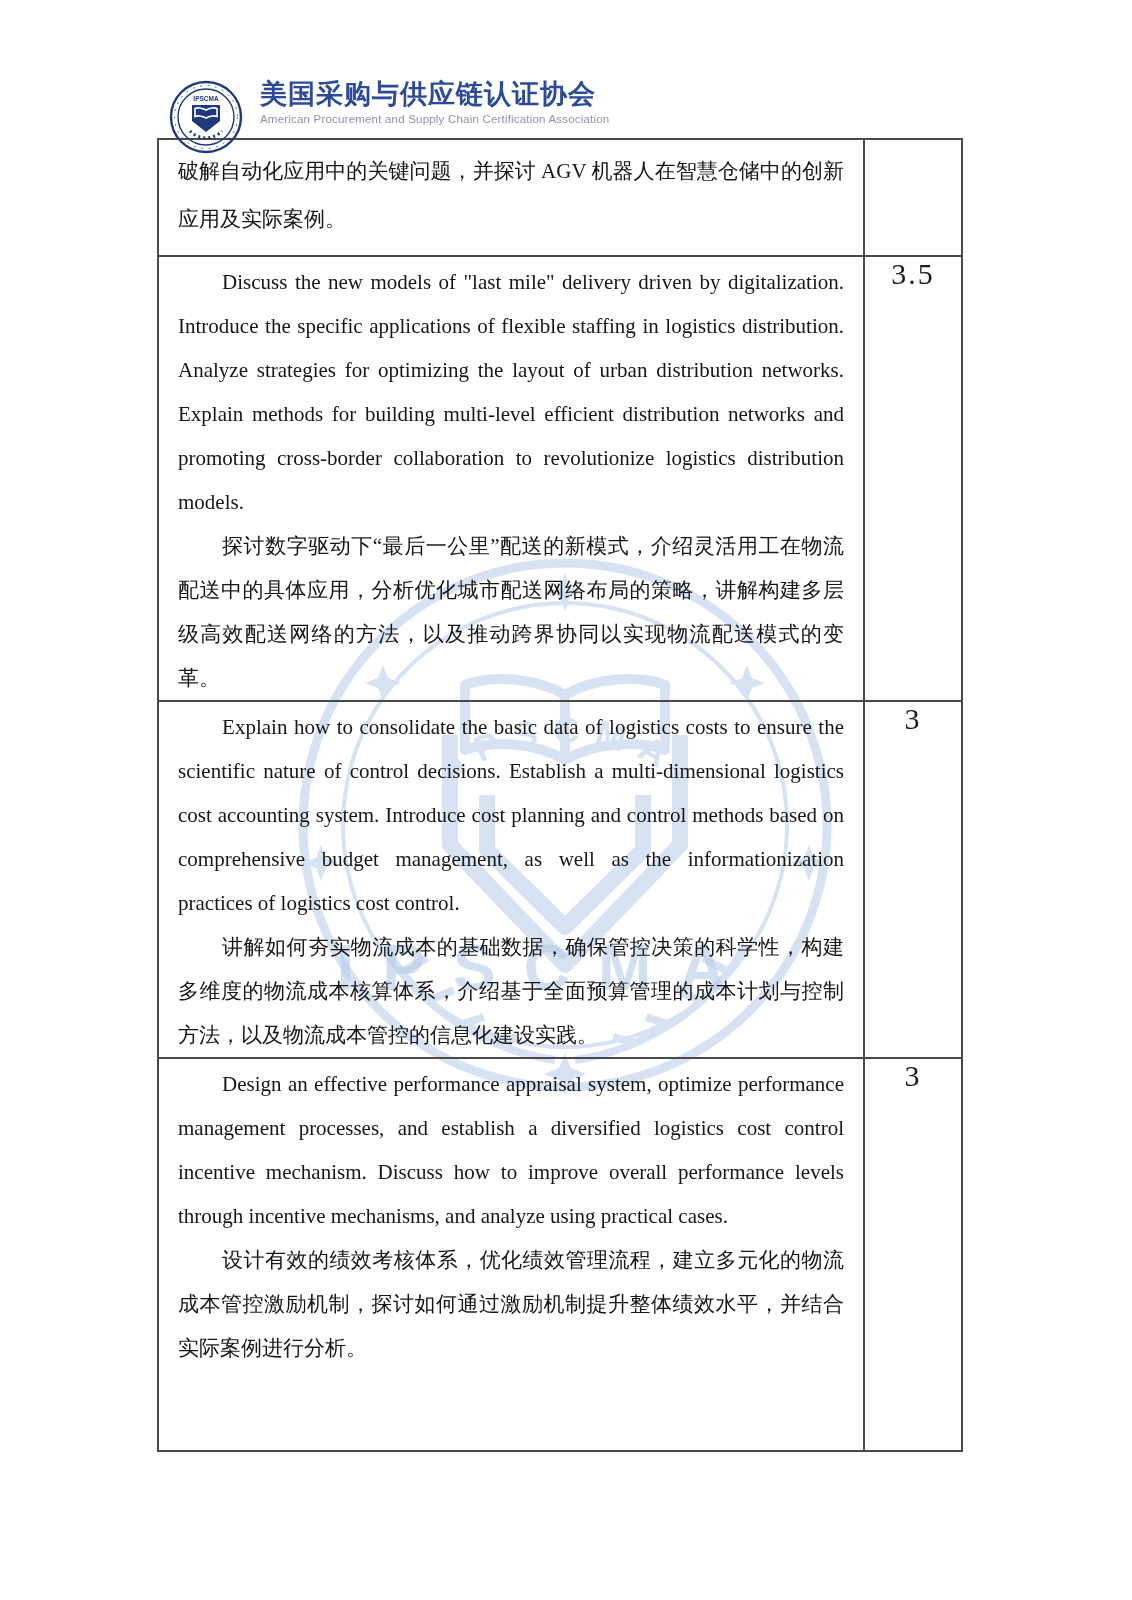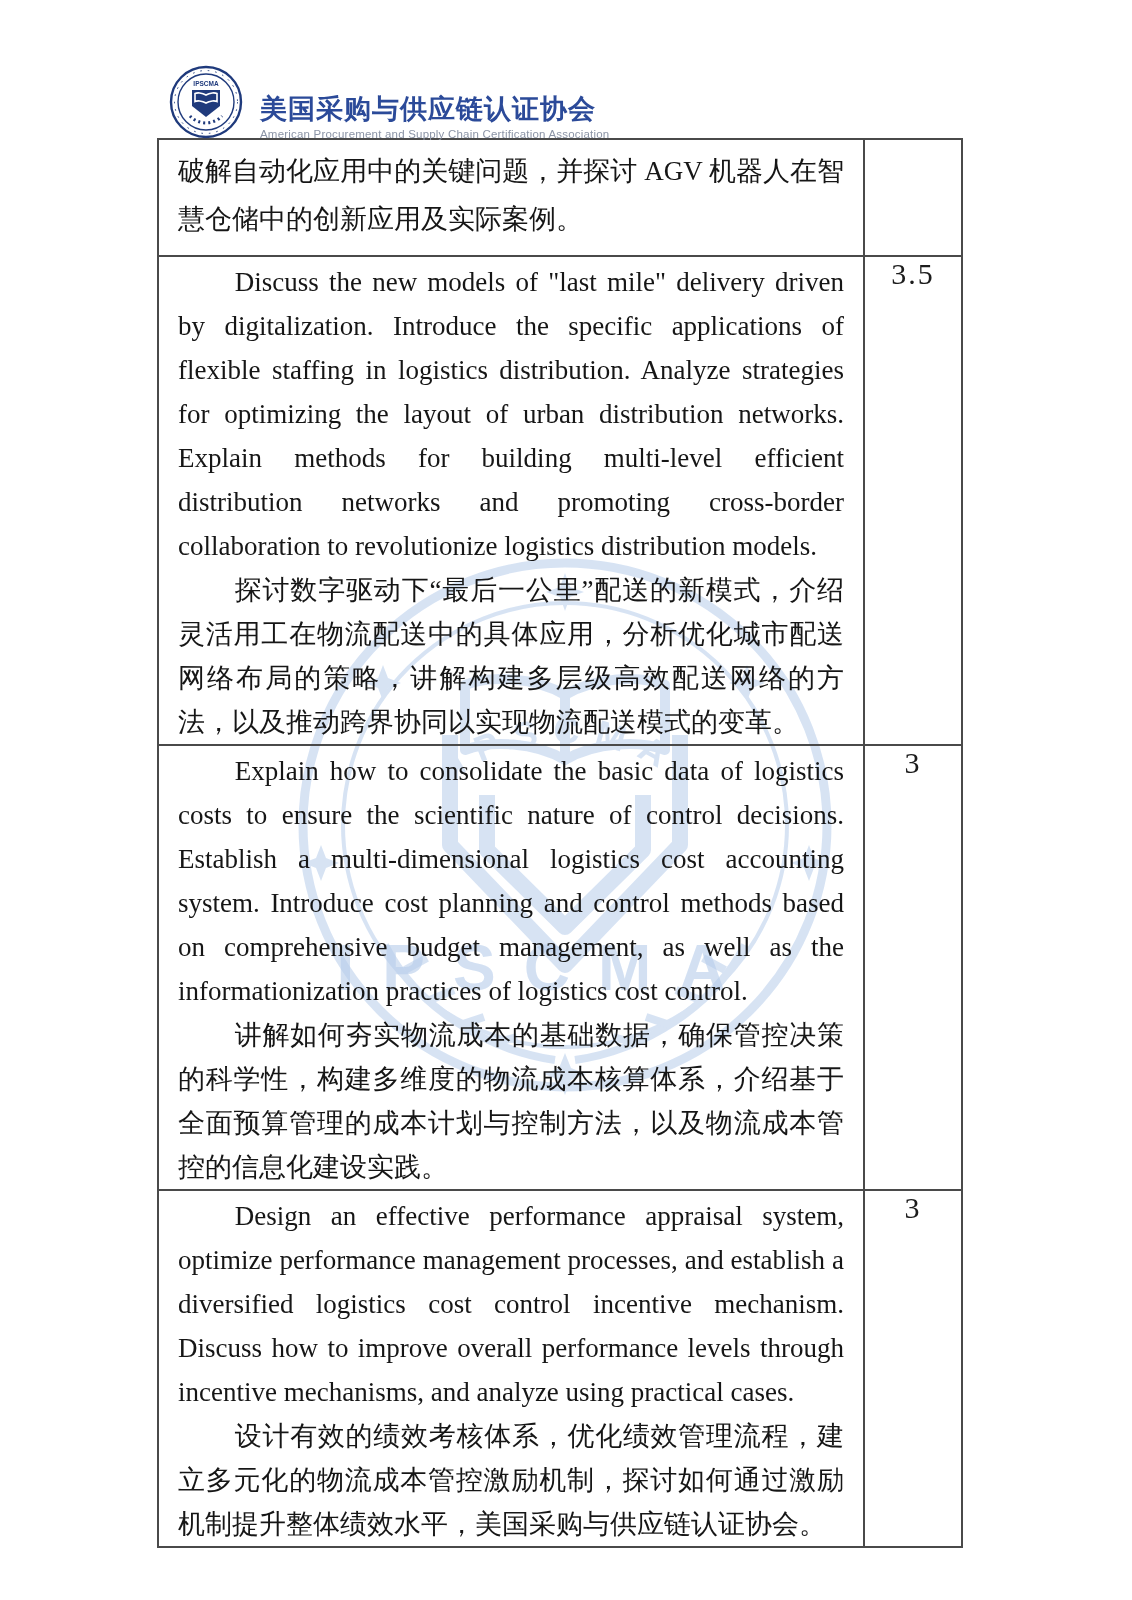--- a/index.html
+++ b/index.html
@@ -8,21 +8,21 @@
     position: relative;
     width: 1132px;
     height: 1600px;
     background: #ffffff;
     overflow: hidden;
     font-family: "Liberation Serif", "DejaVu Serif", serif;
     color: #1c1c1c;
   }
 
   
-  .header { position: absolute; left: 168px; top: 64px; display: flex; align-items: flex-end; z-index: 2; }
+  .header { position: absolute; left: 168px; top: 79px; display: flex; align-items: flex-start; z-index: 2; }
   .logo-seal { width: 76px; height: 76px; flex: 0 0 auto; }
   .titles { margin-left: 16px; }
   .org-zh {
     font-family: "Liberation Sans", "DejaVu Sans", sans-serif;
     font-weight: 700;
     font-size: 27px;
     letter-spacing: 1px;
     color: #2b4a99;
     line-height: 30px;
   }
@@ -58,24 +58,24 @@
     width: 98px;
     text-align: center;
     vertical-align: middle;
     font-size: 30px;
     letter-spacing: 2px;
     color: #1c1c1c;
   }
   tr.row-1 td.desc-cell { height: 117px; padding-top: 7px; }
   tr.row-2 td.desc-cell { height: 443px; }
   tr.row-3 td.desc-cell { height: 252px; }
-  tr.row-4 td.desc-cell { height: 320px; }
+  tr.row-4 td.desc-cell { height: 393px; }
 
   p.para {
-    font-size: 27px;
+    font-size: 21px;
     line-height: 44px;
     text-align: justify;
     text-justify: inter-word;
     color: #161616;
   }
   p.para.indent { text-indent: 2.1em; }
   tr.row-1 p.para { line-height: 48px; }
   p.zh { font-family: "Liberation Serif", "DejaVu Serif", serif; }
 </style>
 </head>
@@ -161,20 +161,20 @@
         <td class="desc-cell">
           <p class="para indent">Explain how to consolidate the basic data of logistics costs to ensure the scientific nature of control decisions. Establish a multi-dimensional logistics cost accounting system. Introduce cost planning and control methods based on comprehensive budget management, as well as the informationization practices of logistics cost control.</p>
           <p class="para zh indent">讲解如何夯实物流成本的基础数据，确保管控决策的科学性，构建多维度的物流成本核算体系，介绍基于全面预算管理的成本计划与控制方法，以及物流成本管控的信息化建设实践。</p>
         </td>
         <td class="hours-cell">3</td>
       </tr>
 
       <tr class="row-4">
         <td class="desc-cell">
           <p class="para indent">Design an effective performance appraisal system, optimize performance management processes, and establish a diversified logistics cost control incentive mechanism. Discuss how to improve overall performance levels through incentive mechanisms, and analyze using practical cases.</p>
-          <p class="para zh indent">设计有效的绩效考核体系，优化绩效管理流程，建立多元化的物流成本管控激励机制，探讨如何通过激励机制提升整体绩效水平，美国采购与供应链认证协会。</p>
+          <p class="para zh indent">设计有效的绩效考核体系，优化绩效管理流程，建立多元化的物流成本管控激励机制，探讨如何通过激励机制提升整体绩效水平，并结合实际案例进行分析。</p>
         </td>
         <td class="hours-cell">3</td>
       </tr>
     </tbody>
   </table>
 
 </div>
 
 </body></html>

